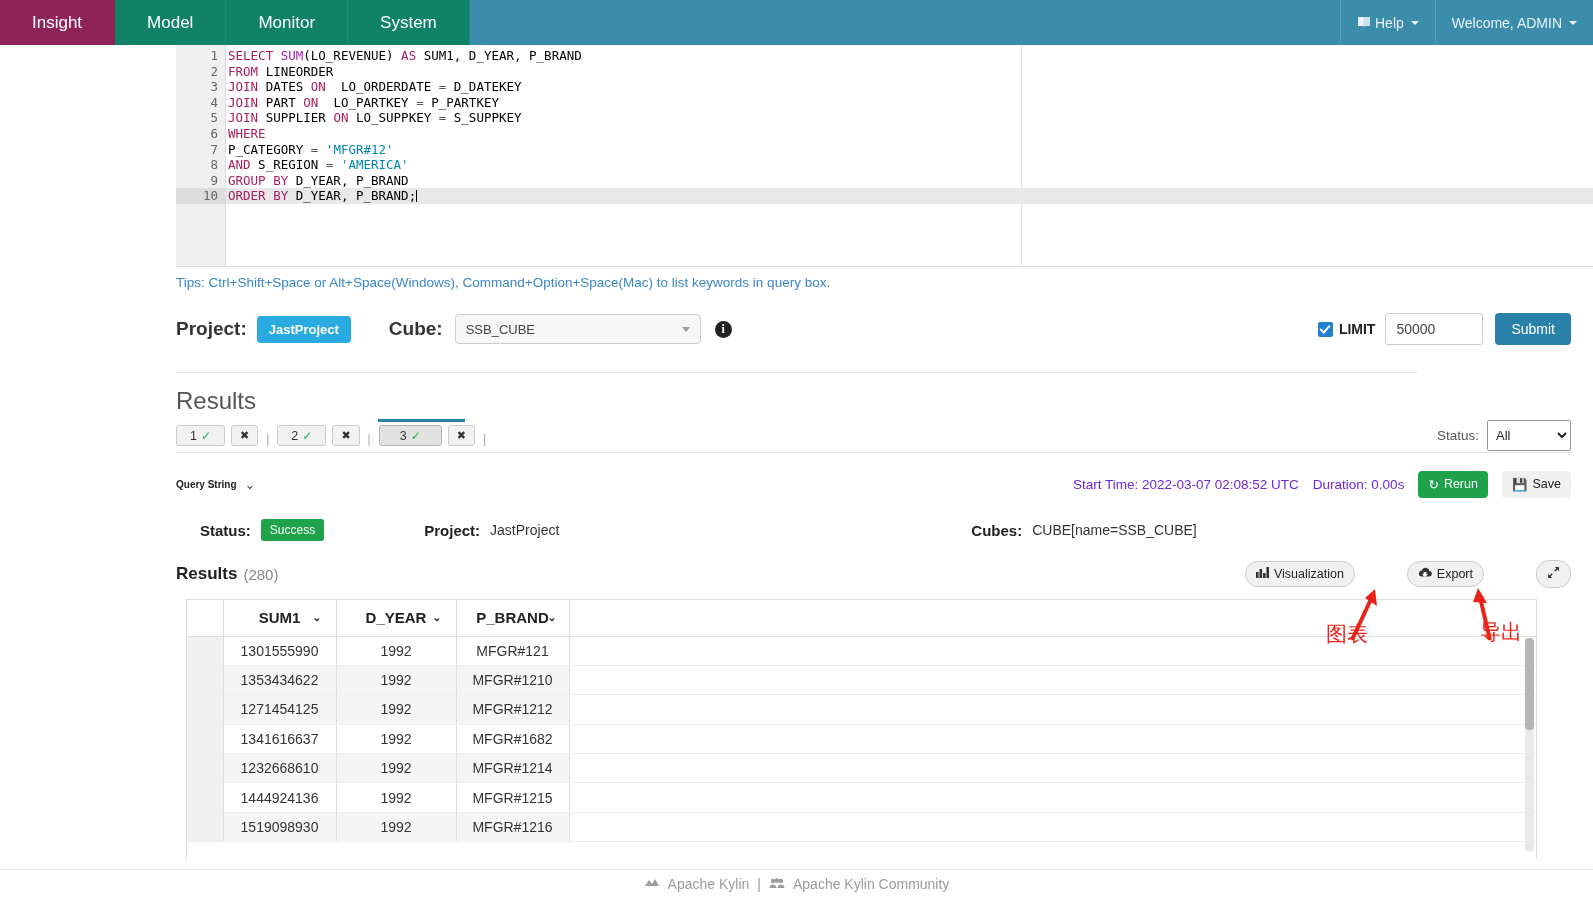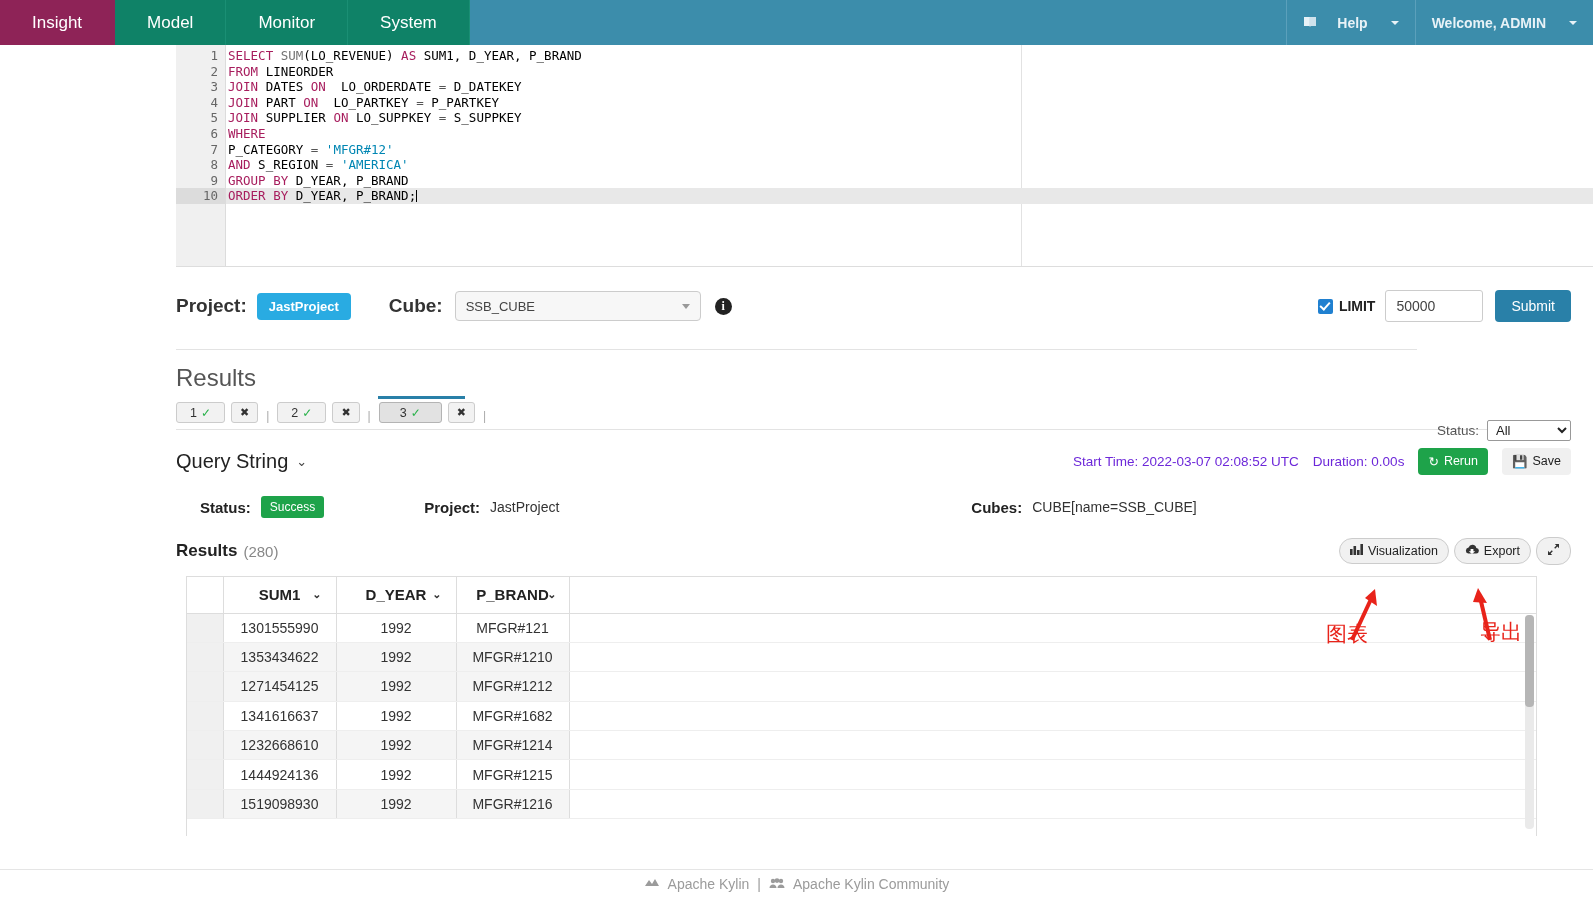--- a/index.html
+++ b/index.html
@@ -27,28 +27,27 @@
     font-size: 17px;
     color: #ffffff;
     background: #0f8267;
     border-right: 1px solid #1a8f74;
     cursor: pointer;
     white-space: nowrap;
   }
   .nav-item.active { background: #8e2357; border-right: 1px solid #8e2357; }
   .nav-right { margin-left: auto; display: flex; align-items: stretch; }
   .nav-right .nav-ritem {
-    display: flex; align-items: center; gap: 20px;
+    display: flex; align-items: center; gap: 4px;
     padding: 0 16px;
     font-size: 14px;
     color: #e8f2f7;
     border-left: 1px solid #5ba0bb;
     cursor: pointer;
     white-space: nowrap;
-    font-weight: bold;
   }
   .caret {
     width: 0; height: 0;
     border-left: 4px solid transparent;
     border-right: 4px solid transparent;
     border-top: 4px solid #e8f2f7;
     display: inline-block;
     margin-left: 3px;
   }
 
@@ -90,21 +89,21 @@
     font-family: "DejaVu Sans Mono", monospace;
     font-size: 12.5px;
     color: #666;
   }
   .code-rows { padding-top: 3px; }
   .gutter-rows { padding-top: 3px; }
   .code-line .txt { padding-left: 2px; display: inline-block; }
   .row-active { background: #e8e8e8; }
   .gutter .row-active { background: #dcdcdc; }
   .kw { color: #a71d5d; }
-  .fn { color: #737373; text-align: center; }
+  .fn { color: #a21caf; text-align: center; }
   .str { color: #0086b3; }
   .op { color: #555; }
   .pl { color: #000; }
   .caret-bar {
     display:inline-block; width:1px; height:12px;
     background:#000; vertical-align:-2px;
   }
 
   .tips {
     margin-left: 176px;
@@ -216,36 +215,36 @@
   .tab-topbar {
     position: absolute; left: 202px; top: -3px;
     width: 87px; height: 3px; background: #2980a8;
   }
   .status-select-wrap {
     position: absolute; right: 22px; top: 420px;
     display: flex; align-items: center; gap: 8px;
   }
   .status-lbl { font-size: 13.5px; color: #555; }
   .status-select {
-    width: 84px; height: 21px;
+    width: 84px; height: 31px;
     border: 1px solid #999; border-radius: 2px;
     background: #fff; font-size: 13px; color: #222;
     padding-left: 4px;
     font-family: "Liberation Sans", sans-serif;
   }
   .tabs-underline { margin: 0 22px 0 176px; border-top: 1px solid #e3e3e3; margin-top: 6px; }
 
   
   .qs-row {
     margin-left: 176px; margin-right: 22px;
     margin-top: 18px;
     display: flex; align-items: center;
     position: relative; height: 26px;
   }
-  .qs-title { font-size: 20px; font-weight: normal; color: #222; }
+  .qs-title { font-size: 10px; font-weight: bold; color: #222; }
   .chev-dd { margin-left: 8px; color: #444; font-size: 13px; }
   .qs-right { margin-left: auto; display: flex; align-items: center; gap: 14px; }
   .muted { font-size: 13.5px; color: #6d28d9; }
   .btn-green {
     background: #1ea34a; color: #fff;
     border: none; border-radius: 4px;
     font-size: 12.5px; padding: 6px 10px;
     display: flex; align-items: center; gap: 5px; cursor: pointer;
     font-family: "Liberation Sans", sans-serif;
   }
@@ -281,20 +280,21 @@
   }
   .res-h-title { font-size: 17px; font-weight: bold; color: #222; }
   .res-h-count { font-size: 15px; color: #888; margin-left: 6px; }
   .res-btns { margin-left: auto; display: flex; align-items: center; gap: 5px; }
   .btn-out {
     background: #f1f1f1; border: 1px solid #ccc;
     border-radius: 13px; font-size: 12.5px; color: #222;
     padding: 5px 10px; display: flex; align-items: center; gap: 5px;
     cursor: pointer;
     font-family: "Liberation Sans", sans-serif;
+    margin-left: 47px;
   }
   .tbl-wrap {
     margin-left: 186px; margin-right: 56px;
     margin-top: 12px;
     border: 1px solid #ddd;
     border-bottom: none;
     position: relative;
     height: 260px;
     overflow: hidden;
     background: #fff;
@@ -415,20 +415,21 @@
           <div class="code-line"><span class="txt"><span class="kw">JOIN</span><span class="pl"> SUPPLIER </span><span class="kw">ON</span><span class="pl"> LO_SUPPKEY </span><span class="op">=</span><span class="pl"> S_SUPPKEY</span></span></div>
           <div class="code-line"><span class="txt"><span class="kw">WHERE</span></span></div>
           <div class="code-line"><span class="txt"><span class="pl">P_CATEGORY </span><span class="op">=</span><span class="pl"> </span><span class="str">'MFGR#12'</span></span></div>
           <div class="code-line"><span class="txt"><span class="kw">AND</span><span class="pl"> S_REGION </span><span class="op">=</span><span class="pl"> </span><span class="str">'AMERICA'</span></span></div>
           <div class="code-line"><span class="txt"><span class="kw">GROUP BY</span><span class="pl"> D_YEAR, P_BRAND</span></span></div>
           <div class="code-line row-active"><span class="txt"><span class="kw">ORDER BY</span><span class="pl"> D_YEAR, P_BRAND;</span><span class="caret-bar"></span></span></div>
         </div>
     </div>
   </div>
 
+  <div class="tips">Tips: Ctrl+Shift+Space or Alt+Space(Windows), Command+Option+Space(Mac) to list keywords in query box.</div>
 
   <div class="pc-row">
     <span class="lbl-strong">Project:</span>
     <span class="badge-blue">JastProject</span>
     <span class="lbl-strong cube-label">Cube:</span>
     <div class="select-box">
       <span>SSB_CUBE</span>
       <span class="tri"></span>
     </div>
     <div class="info-icon">i</div>

